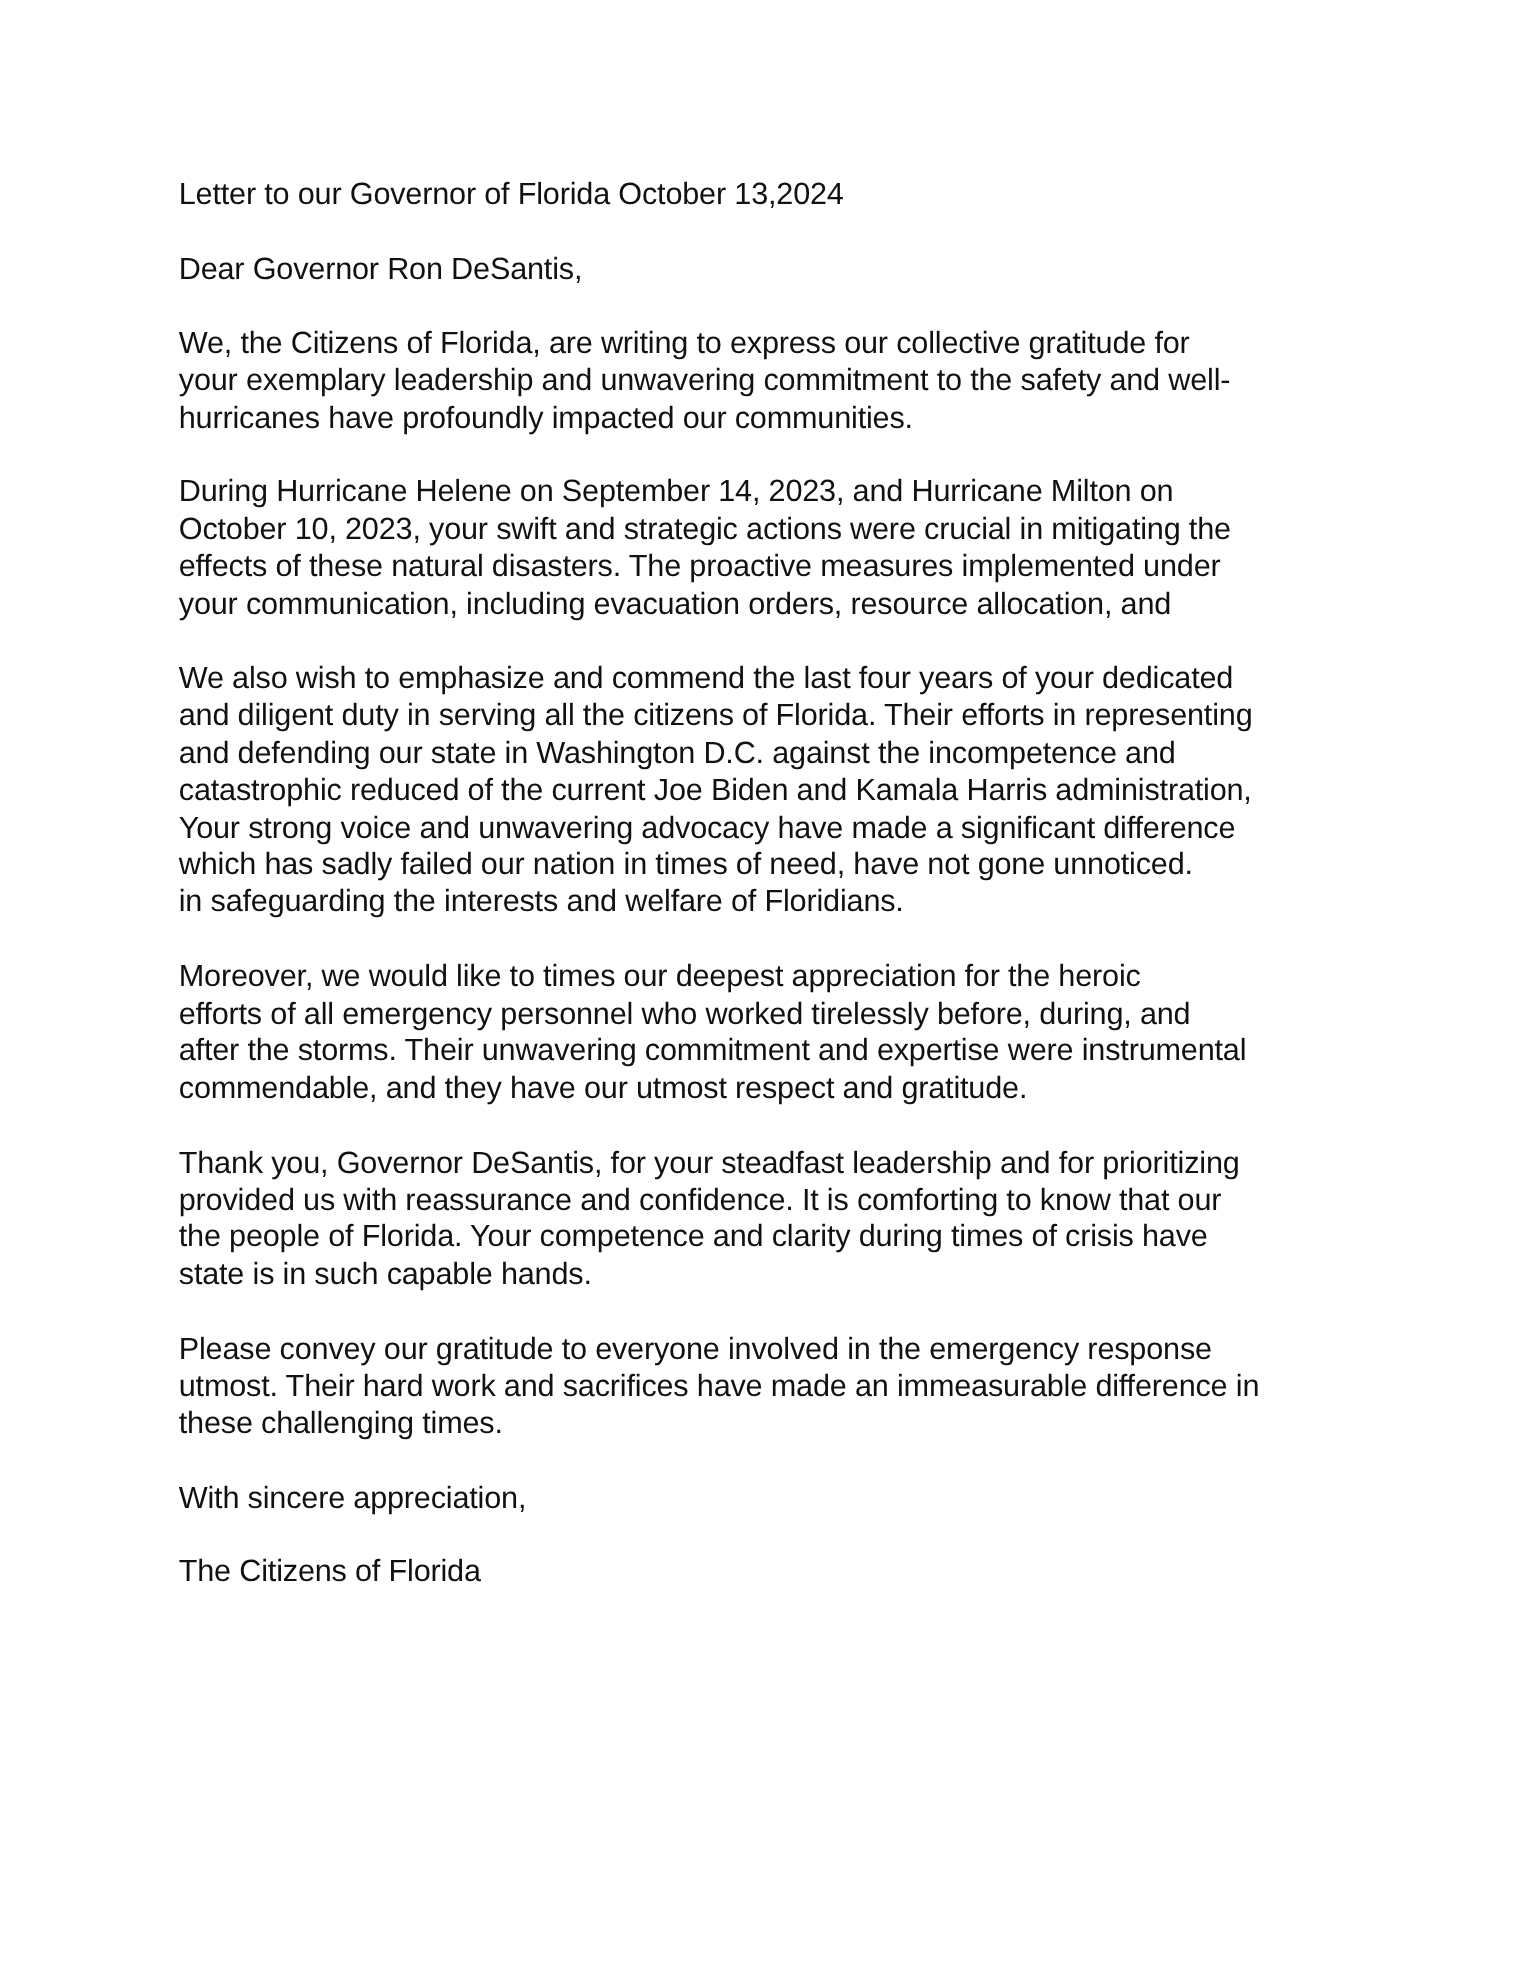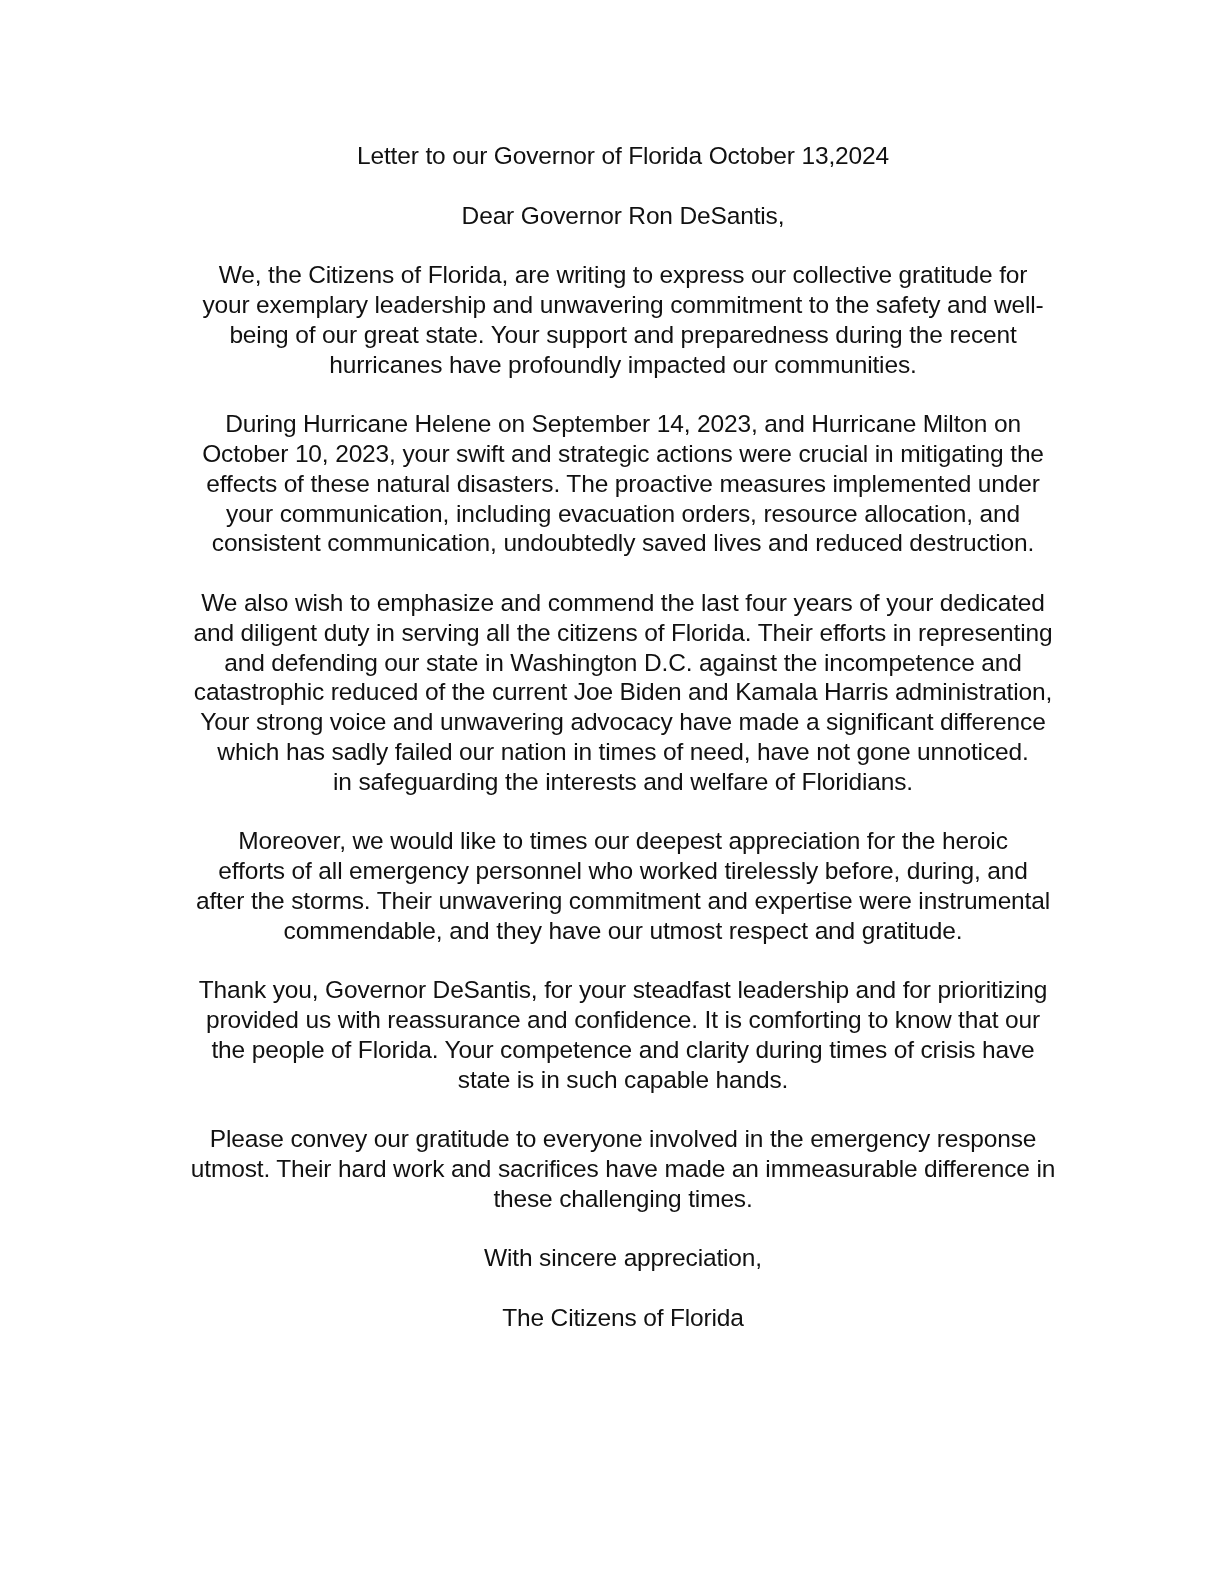--- a/index.html
+++ b/index.html
@@ -13,21 +13,20 @@
       position: relative;
       overflow: hidden;
       font-family: "Liberation Sans", "DejaVu Sans", sans-serif;
       color: #111111;
     }
     .page {
       position: absolute;
       left: 143px;
       top: 141px;
       width: 960px;
-      text-align: center;
     }
     .line {
       display: block;
       font-size: 24.5px;
       line-height: 29.8px;
       height: 29.8px;
       white-space: nowrap;
       letter-spacing: -0.15px;
     }
     .block {
@@ -41,29 +40,27 @@
   <div class="block">
     <span class="line">Letter to our Governor of Florida October 13,2024</span>
   </div>
   <div class="block">
     <span class="line">Dear Governor Ron DeSantis,</span>
   </div>
   <div id="paragraphs">
       <div class="block">
         <span class="line">We, the Citizens of Florida, are writing to express our collective gratitude for</span>
         <span class="line">your exemplary leadership and unwavering commitment to the safety and well-</span>
-        <span class="line">being of our great state. Your support and preparedness during the recent</span>
         <span class="line">hurricanes have profoundly impacted our communities.</span>
       </div>
       <div class="block">
         <span class="line">During Hurricane Helene on September 14, 2023, and Hurricane Milton on</span>
         <span class="line">October 10, 2023, your swift and strategic actions were crucial in mitigating the</span>
         <span class="line">effects of these natural disasters. The proactive measures implemented under</span>
         <span class="line">your communication, including evacuation orders, resource allocation, and</span>
-        <span class="line">consistent communication, undoubtedly saved lives and reduced destruction.</span>
       </div>
       <div class="block">
         <span class="line">We also wish to emphasize and commend the last four years of your dedicated</span>
         <span class="line">and diligent duty in serving all the citizens of Florida. Their efforts in representing</span>
         <span class="line">and defending our state in Washington D.C. against the incompetence and</span>
         <span class="line">catastrophic reduced of the current Joe Biden and Kamala Harris administration,</span>
         <span class="line">Your strong voice and unwavering advocacy have made a significant difference</span>
         <span class="line">which has sadly failed our nation in times of need, have not gone unnoticed.</span>
         <span class="line">in safeguarding the interests and welfare of Floridians.</span>
       </div>

